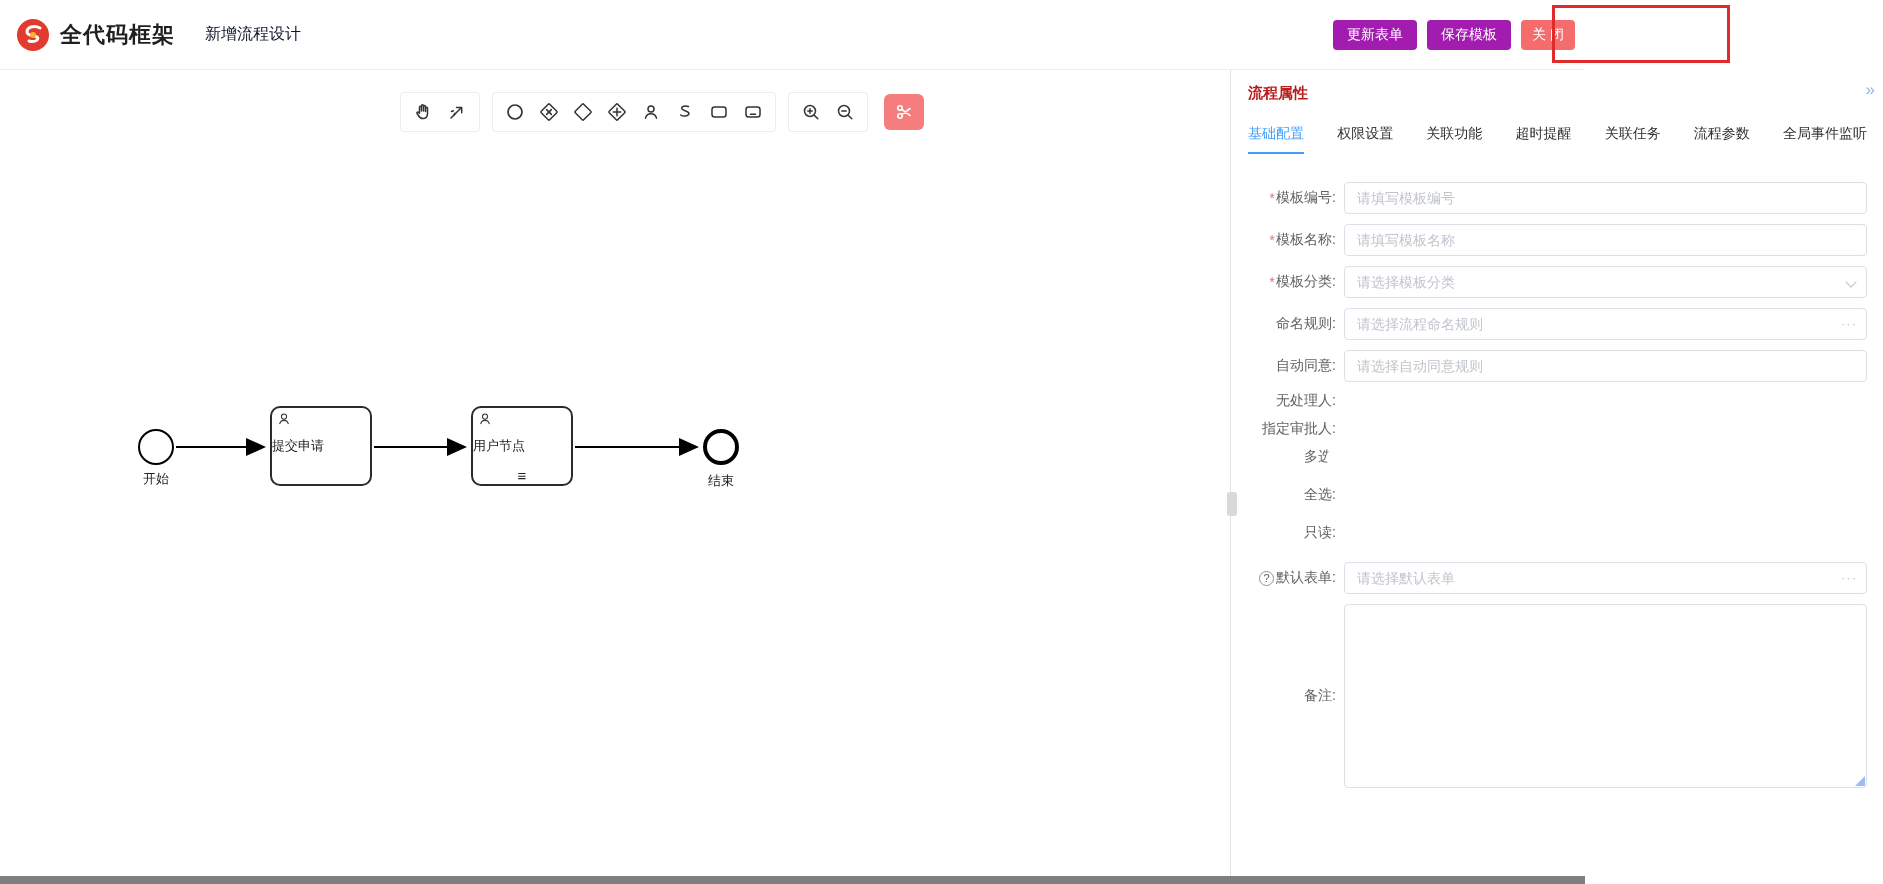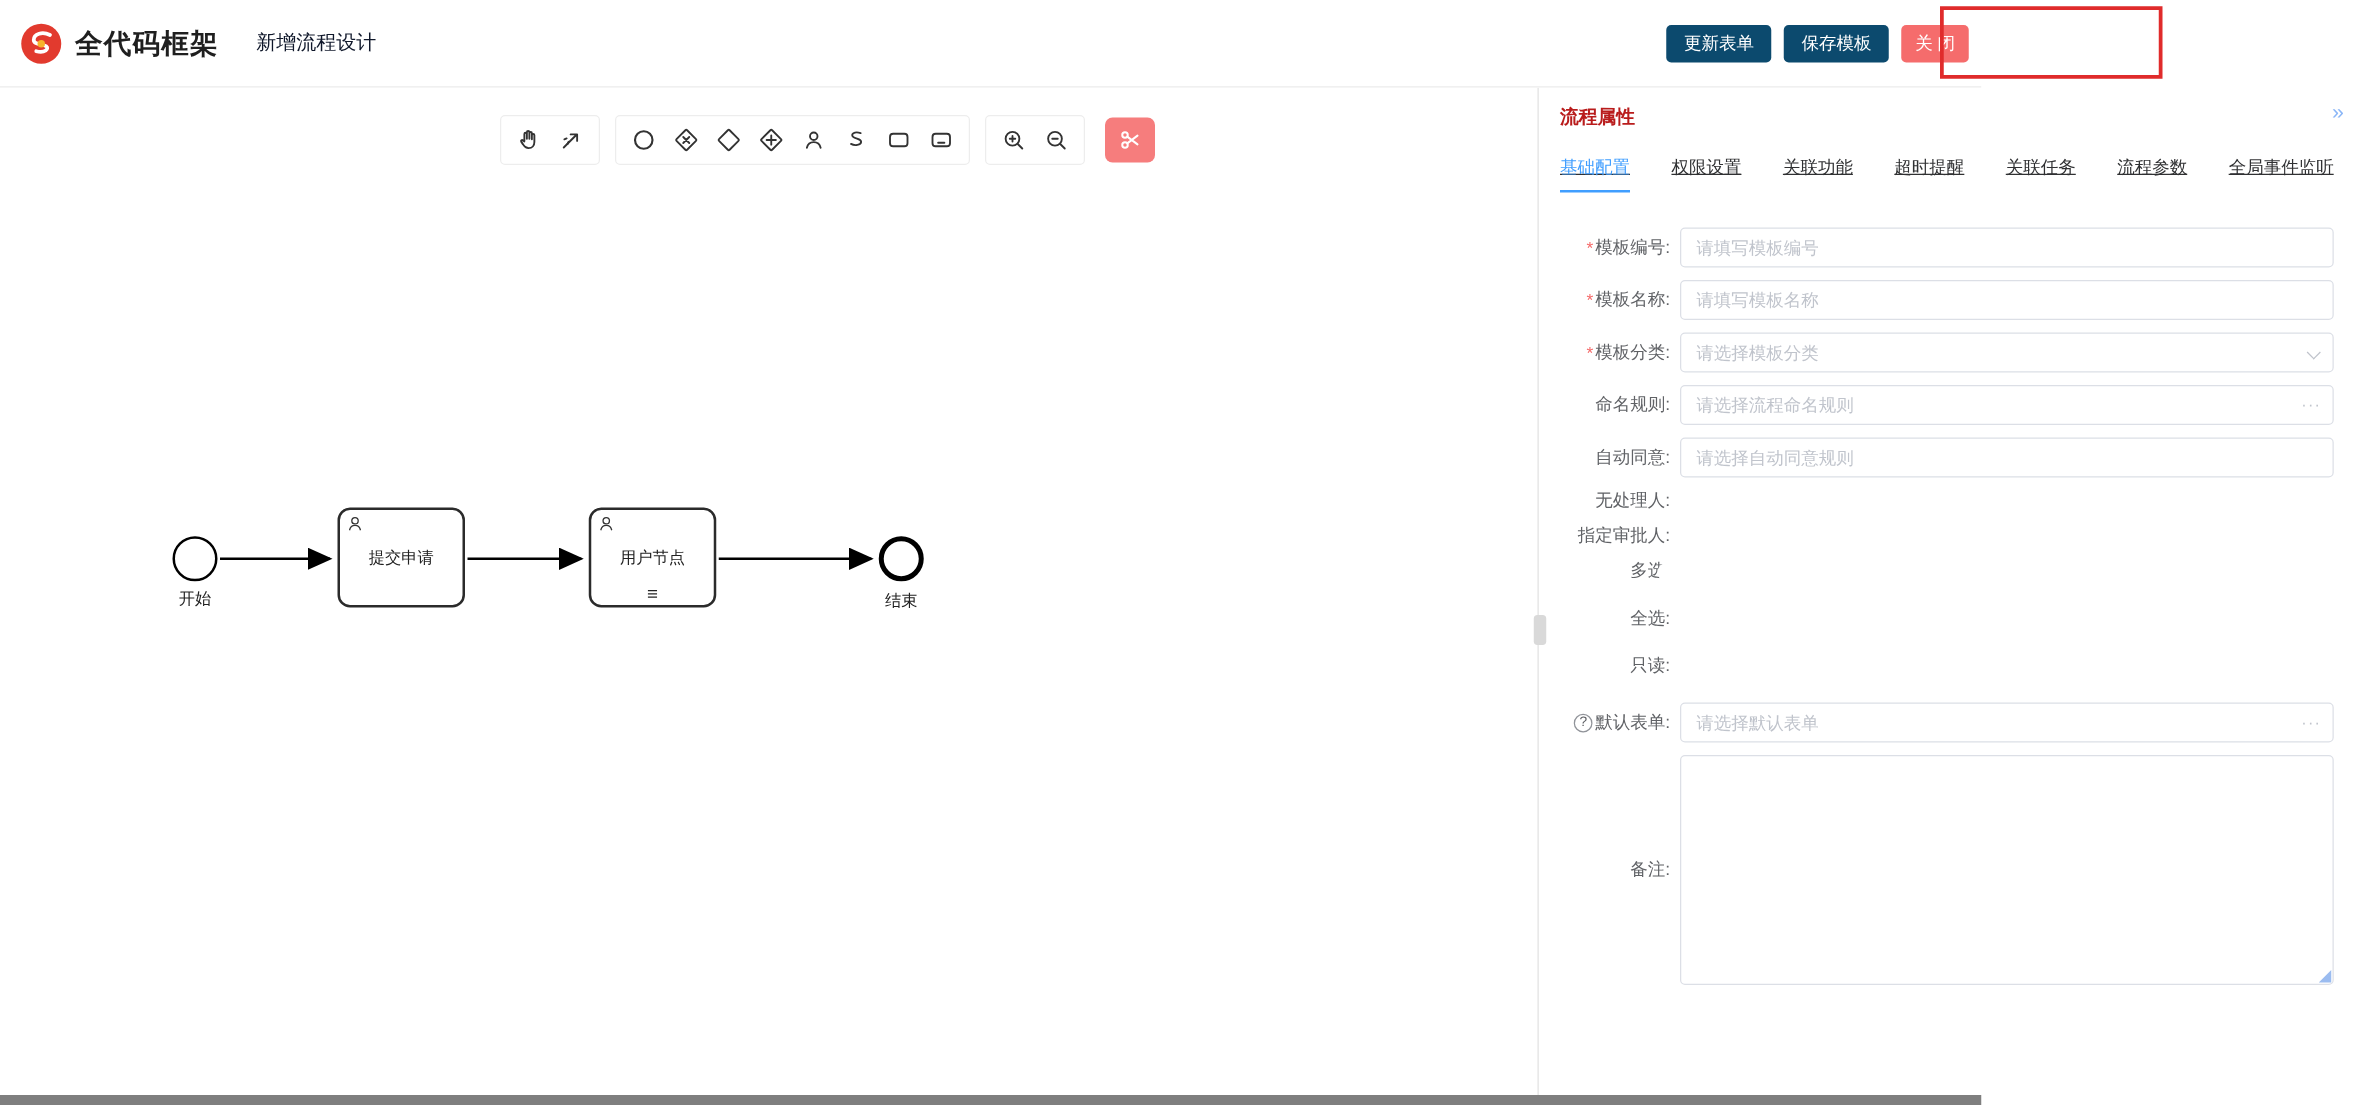--- a/index.html
+++ b/index.html
@@ -9,21 +9,21 @@
 
   
   .header { position:absolute; top:0; left:0; width:100%; height:70px; background:#fff;
     border-bottom:1px solid #ececec; display:flex; align-items:center; padding-left:16px; z-index:5; }
   .logo { width:34px; height:34px; flex:none; }
   .brand { font-size:22px; font-weight:bold; color:#1f1f1f; margin-left:10px; letter-spacing:1px; }
   .page-title { font-size:16px; color:#0f172a; margin-left:30px; }
   .header-actions { position:absolute; right:10px; top:20px; display:flex; gap:10px; }
   .btn { height:30px; border:none; border-radius:4px; color:#fff; font-size:14px;
     padding:0 14px; cursor:pointer; font-family:inherit; white-space:nowrap; }
-  .btn-primary { background:#0c4a6e; }
+  .btn-primary { background:#a21caf; }
   .btn-danger { background:#f56c6c; padding:0 11px; }
   .annotation-box { position:absolute; left:1552px; top:5px; width:178px; height:58px;
     border:3px solid #e02b2b; z-index:6; pointer-events:none; }
 
   
   .canvas { position:absolute; top:70px; left:0; width:1231px; height:814px; background:#fff;
     border-right:1px solid #e2e2e2; }
   .flow-toolbar { position:absolute; left:400px; top:22px; display:flex; align-items:center; }
   .tool-btn { width:28px; height:28px; display:flex; align-items:center; justify-content:center;
     cursor:pointer; border-radius:4px; }
@@ -39,35 +39,35 @@
   .edges { position:absolute; left:0; top:0; width:1231px; height:814px; pointer-events:none; }
   .node-start { position:absolute; left:138px; top:359px; width:36px; height:36px;
     border:2px solid #000; border-radius:50%; background:#fff; cursor:pointer; }
   .node-end { position:absolute; left:703px; top:359px; width:36px; height:36px;
     border:4px solid #000; border-radius:50%; background:#fff; cursor:pointer; }
   .node-label { position:absolute; width:80px; text-align:center; font-size:13px; color:#222; }
   .label-start { left:116px; top:400px; }
   .label-end { left:681px; top:402px; }
   .task { position:absolute; top:336px; width:102px; height:80px; background:#fff;
     border:2px solid #2b2b2b; border-radius:10px; cursor:pointer;
-    display:flex; align-items:center; justify-content:center; }
+    display:flex; align-items:center; justify-content:flex-start; }
   .task-1 { left:270px; }
   .task-2 { left:471px; }
   .task-text { font-size:13px; color:#222; }
   .task-usericon { position:absolute; left:4px; top:3px; }
   .task-usericon svg { stroke:#333; fill:none; stroke-width:1.3; }
   .task-marker { position:absolute; bottom:1px; left:0; width:100%; text-align:center;
     font-size:15px; color:#222; line-height:14px; }
 
   
   .panel { position:absolute; top:70px; left:1232px; width:651px; height:814px; background:#fff;
     padding:14px 16px 0 16px; }
   .panel-title { font-size:15px; font-weight:600; color:#b91c1c; }
   .collapse-icon { position:absolute; top:10px; right:8px; color:#8ab6f7; font-size:17px; cursor:pointer; }
-  .tabs { margin-top:22px; display:flex; justify-content:space-between; font-size:14px; color:#303133;text-decoration:underline; }
+  .tabs { margin-top:22px; display:flex; justify-content:space-between; font-size:14px; color:#303133; }
   .tab { padding-bottom:9px; cursor:pointer; border-bottom:2px solid transparent; white-space:nowrap; }
   .tab.active { color:#409eff; border-bottom-color:#409eff; }
   .form { margin-top:28px; }
   .frow { display:flex; align-items:center; margin-bottom:10px; }
   .flabel { width:96px; flex:none; text-align:right; font-size:14px; color:#606266; padding-right:8px;
     display:flex; justify-content:flex-end; align-items:center; }
   .req { color:#f56c6c; margin-right:2px; }
   .fctrl { flex:1; position:relative; }
   .inp { width:100%; height:32px; border:1px solid #dcdfe6; border-radius:4px; padding:0 12px;
     font-size:14px; color:#606266; font-family:inherit; background:#fff; outline:none; }

